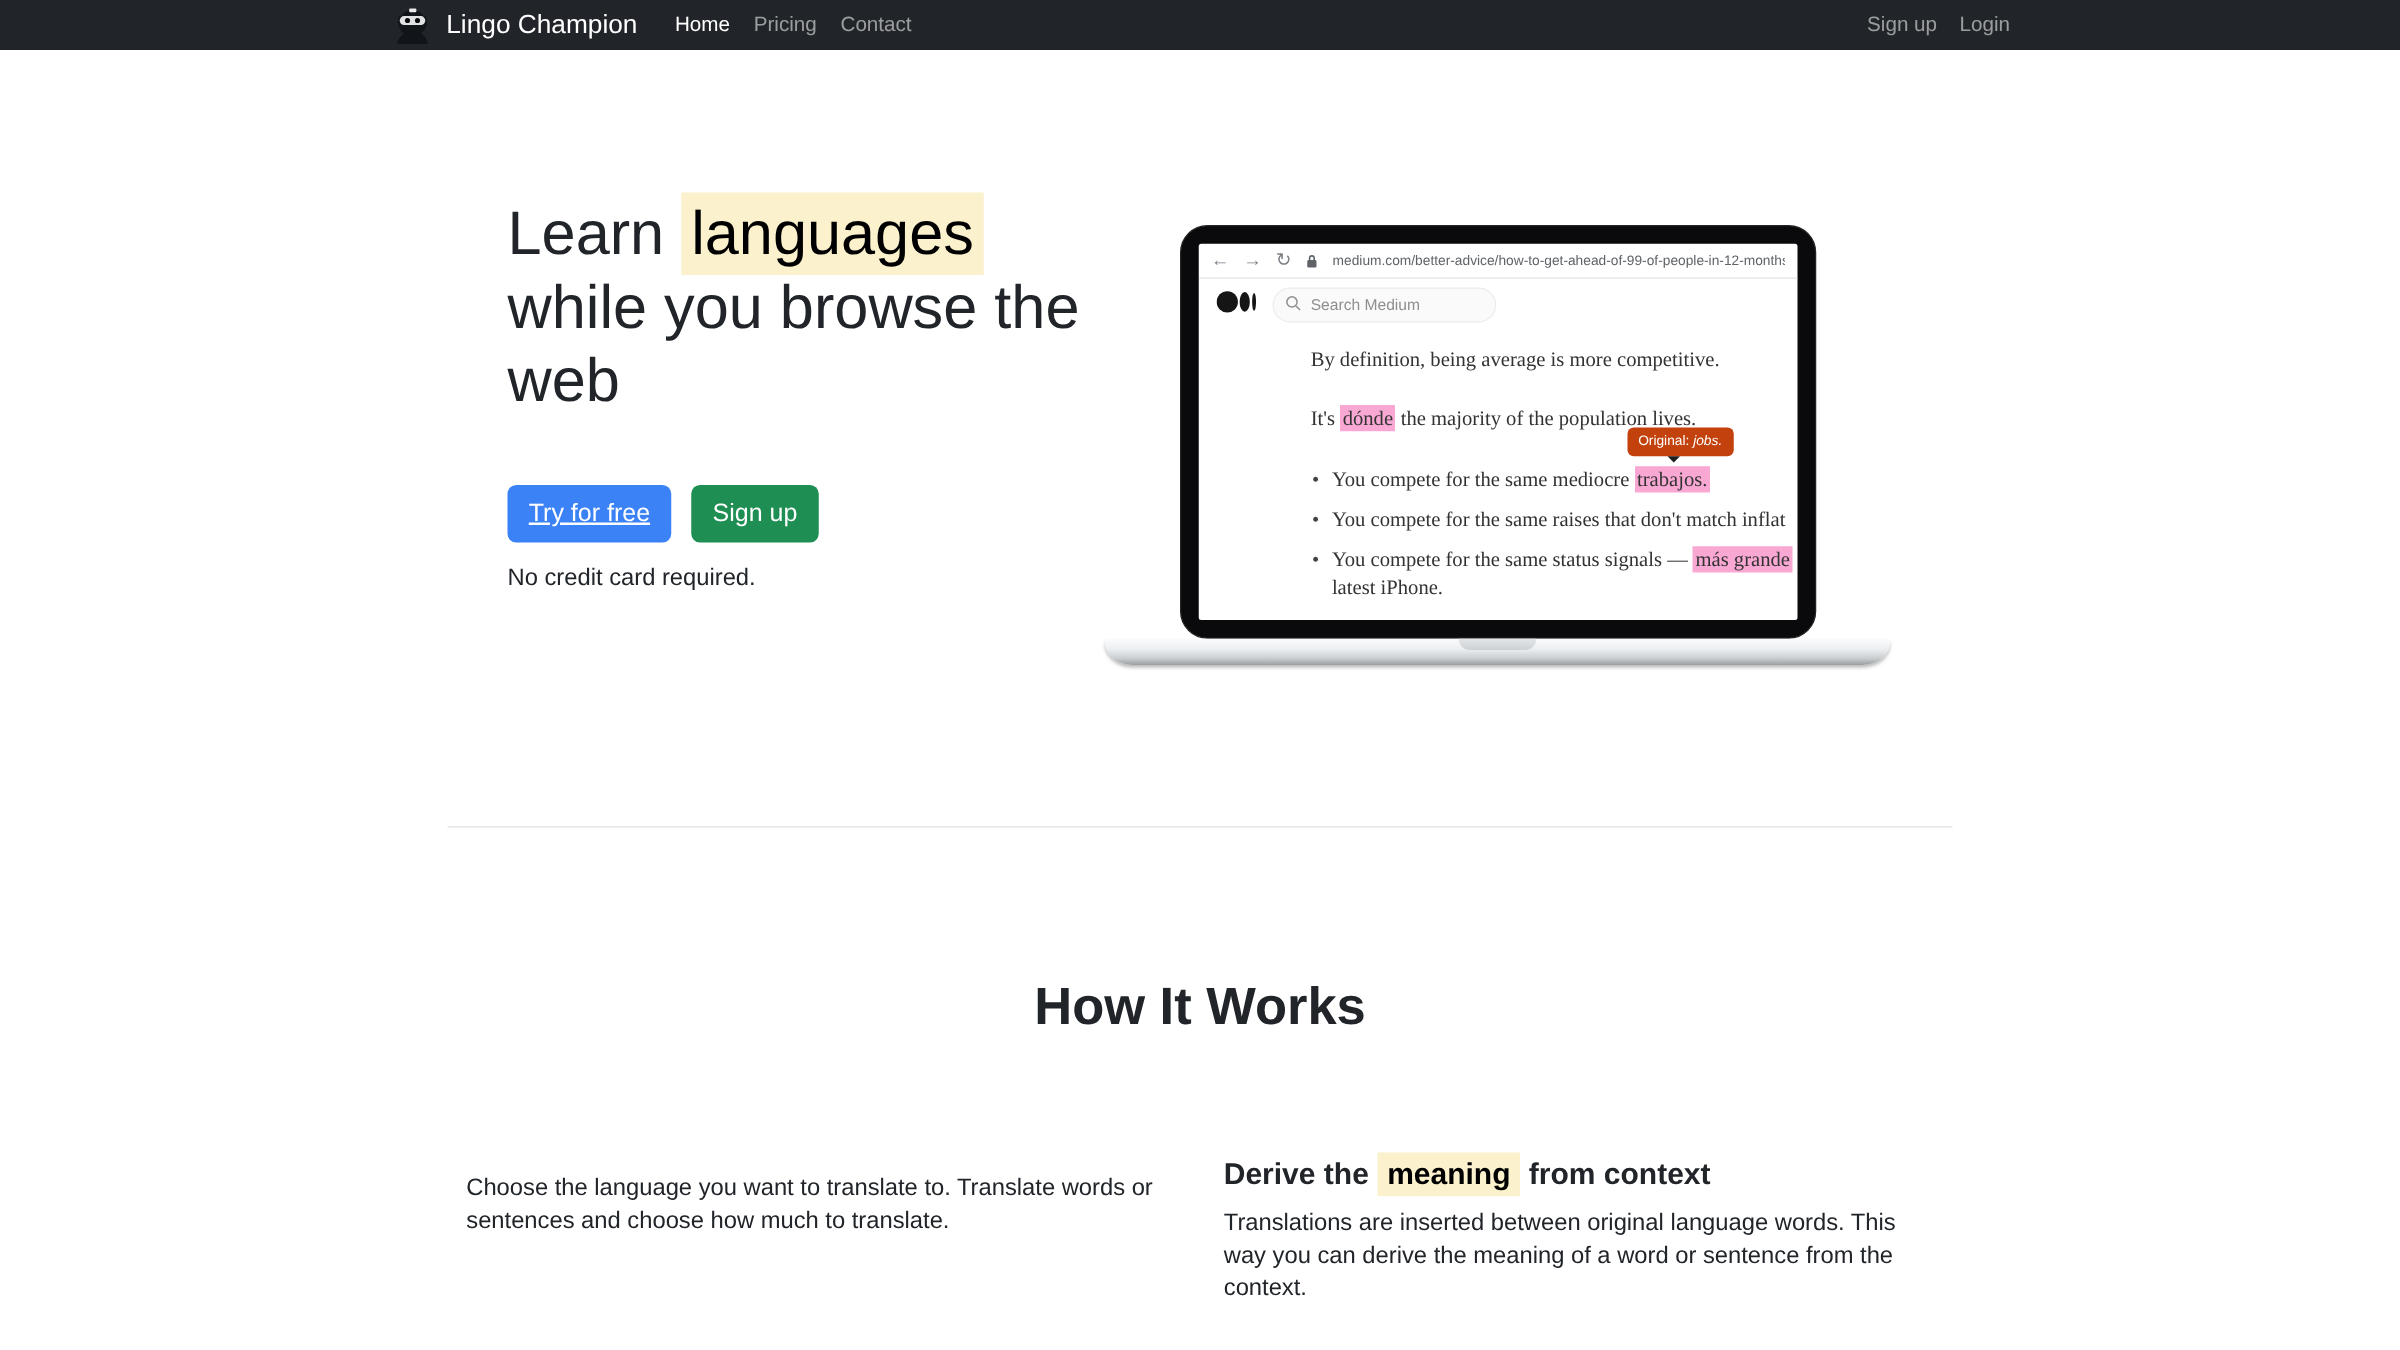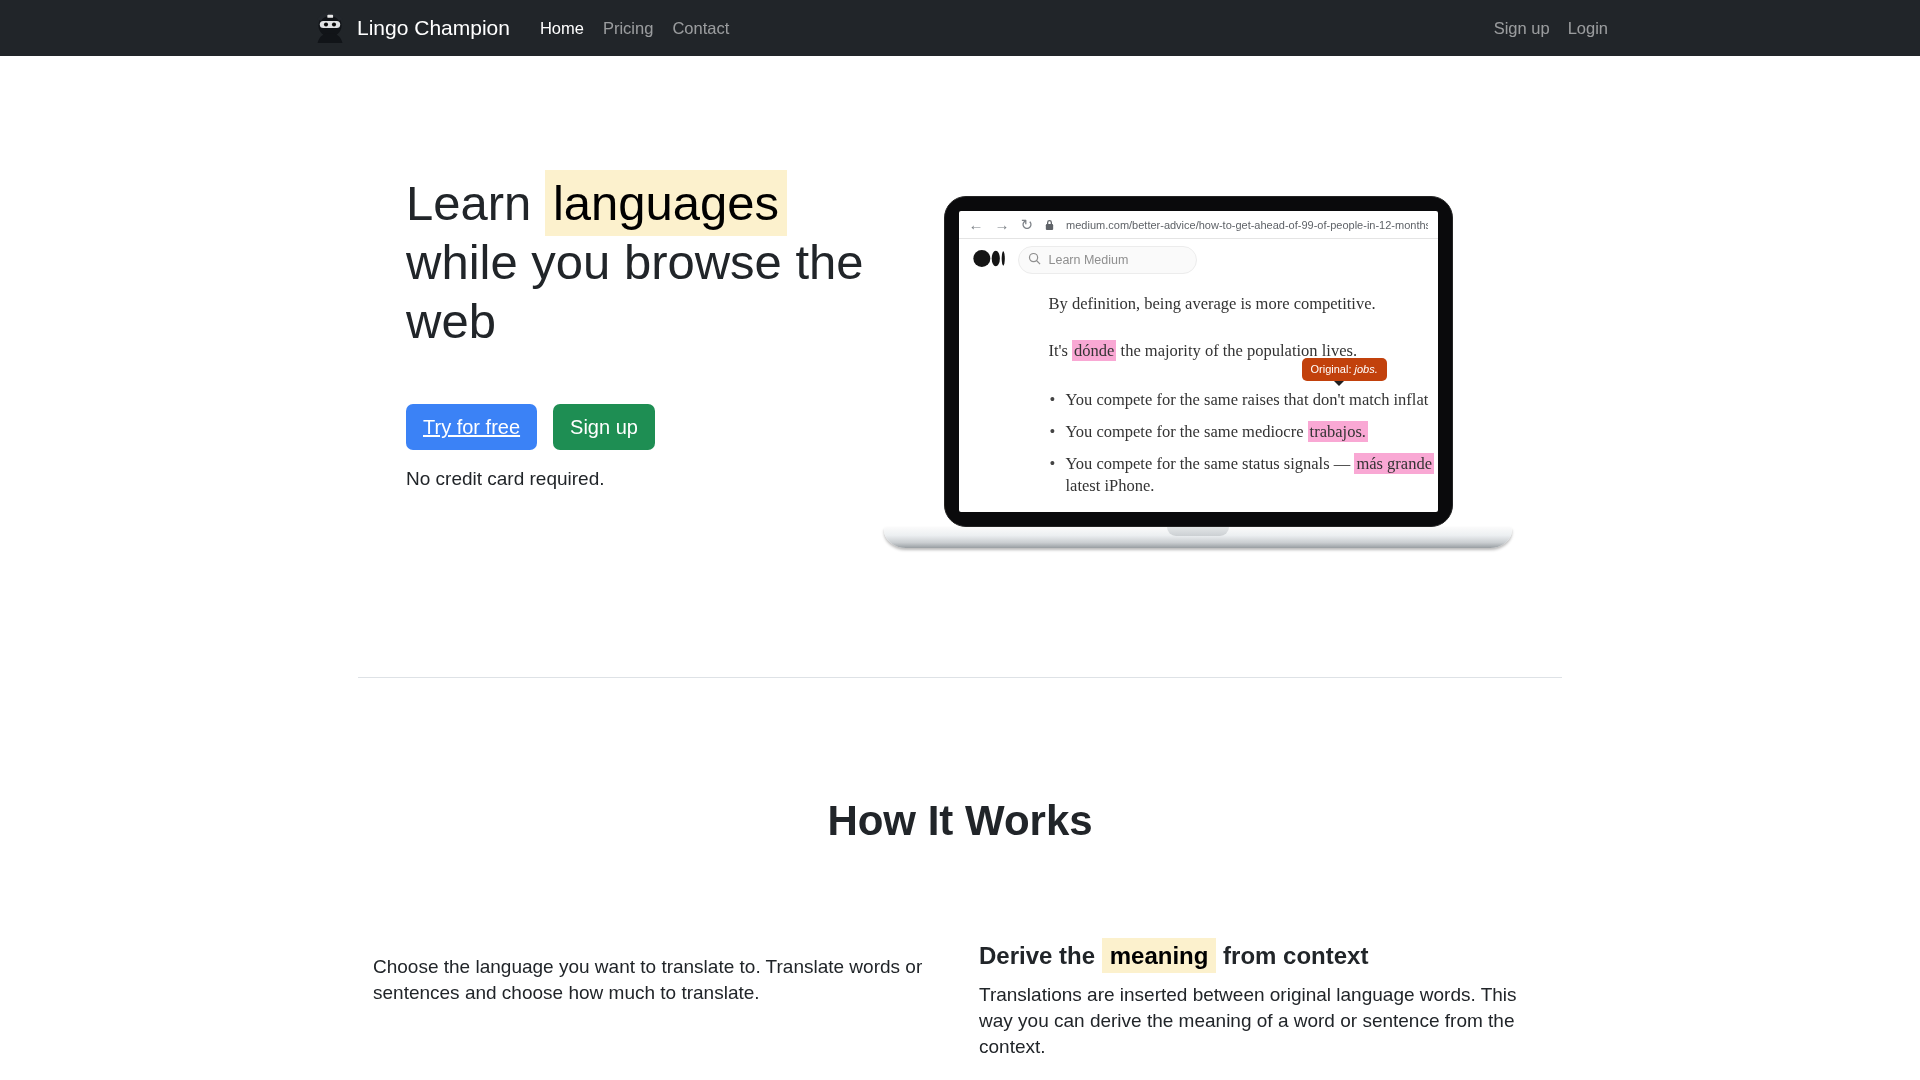--- a/index.html
+++ b/index.html
@@ -4,21 +4,21 @@
 <style>
   * { box-sizing: border-box; }
   html, body { margin: 0; padding: 0; width: 1920px; height: 1080px; overflow: hidden; }
   body {
     font-family: "Liberation Sans", "DejaVu Sans", sans-serif;
     background: #ffffff;
     color: #212529;
   }
 
   
-  .navbar { height: 56px; background: #212529; display: flex; }
+  .navbar { height: 40px; background: #212529; display: flex; }
   .nav-inner { width: 1296px; margin: auto; display: flex; align-items: center; }
   .brand { display: flex; align-items: center; gap: 9px; color: #fff; font-size: 21px; font-weight: 500; cursor: pointer; }
   .brand svg { display: block; }
   .nav-links { display: flex; margin-left: 30px; gap: 19px; font-size: 16.5px; }
   .nav-link { color: rgba(255,255,255,.55); cursor: pointer; }
   .nav-link.active { color: #ffffff; }
   .nav-right { margin-left: auto; display: flex; gap: 18px; font-size: 16.5px; }
 
   
   .container { width: 1204px; margin: 0 auto; }
@@ -142,33 +142,33 @@
                   <ellipse cx="44.5" cy="14" rx="2.3" ry="10.5"></ellipse>
                 </svg>
               </span>
               <span class="search-pill">
                 <span>
                   <svg width="13" height="13" viewBox="0 0 14 14" fill="none" stroke="#8f8f8f" stroke-width="1.3">
                     <circle cx="6" cy="6" r="4.4"></circle>
                     <line x1="9.4" y1="9.4" x2="13" y2="13"></line>
                   </svg>
                 </span>
-                <span>Learn Medium</span>
+                <span>Search Medium</span>
               </span>
             </div>
 
             <div class="article">
               <p>By definition, being average is more competitive.</p>
               <p class="p2"><span>It's </span><span class="a-hl">dónde</span><span> the majority of the population lives.</span></p>
 
               <div class="tooltip"><span>Original: </span><span class="it">jobs.</span></div>
 
               <ul>
+                <li><span>You compete for the same mediocre </span><span class="a-hl">trabajos.</span><span></span></li>
                 <li><span>You compete for the same raises that don't match inflat</span></li>
-                <li><span>You compete for the same mediocre </span><span class="a-hl">trabajos.</span><span></span></li>
                 <li><span>You compete for the same status signals — </span><span class="a-hl">más grande</span><br><span>latest iPhone.</span></li>
               </ul>
             </div>
 
           </div>
         </div>
         <div class="base"></div>
       </div>
     </div>
   </section>

